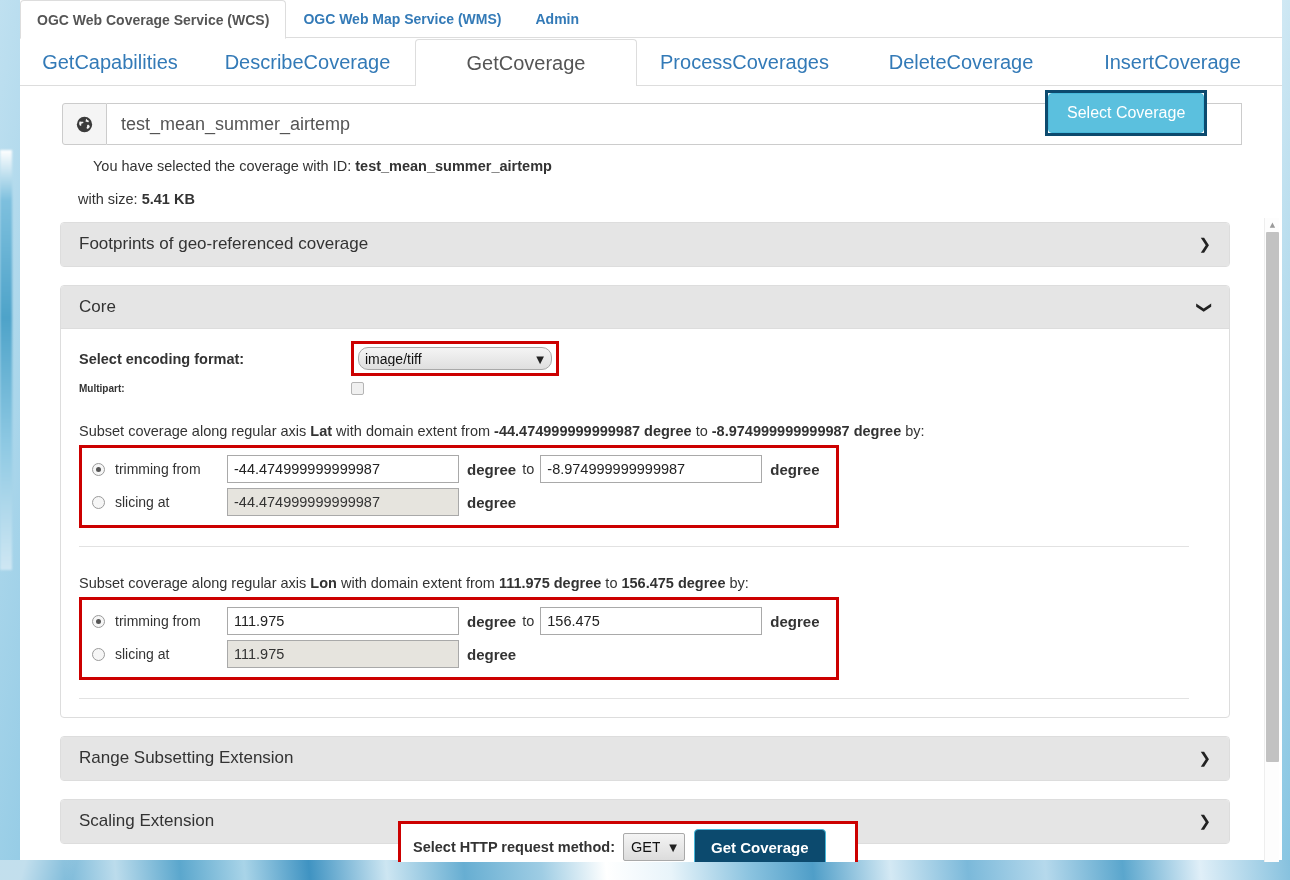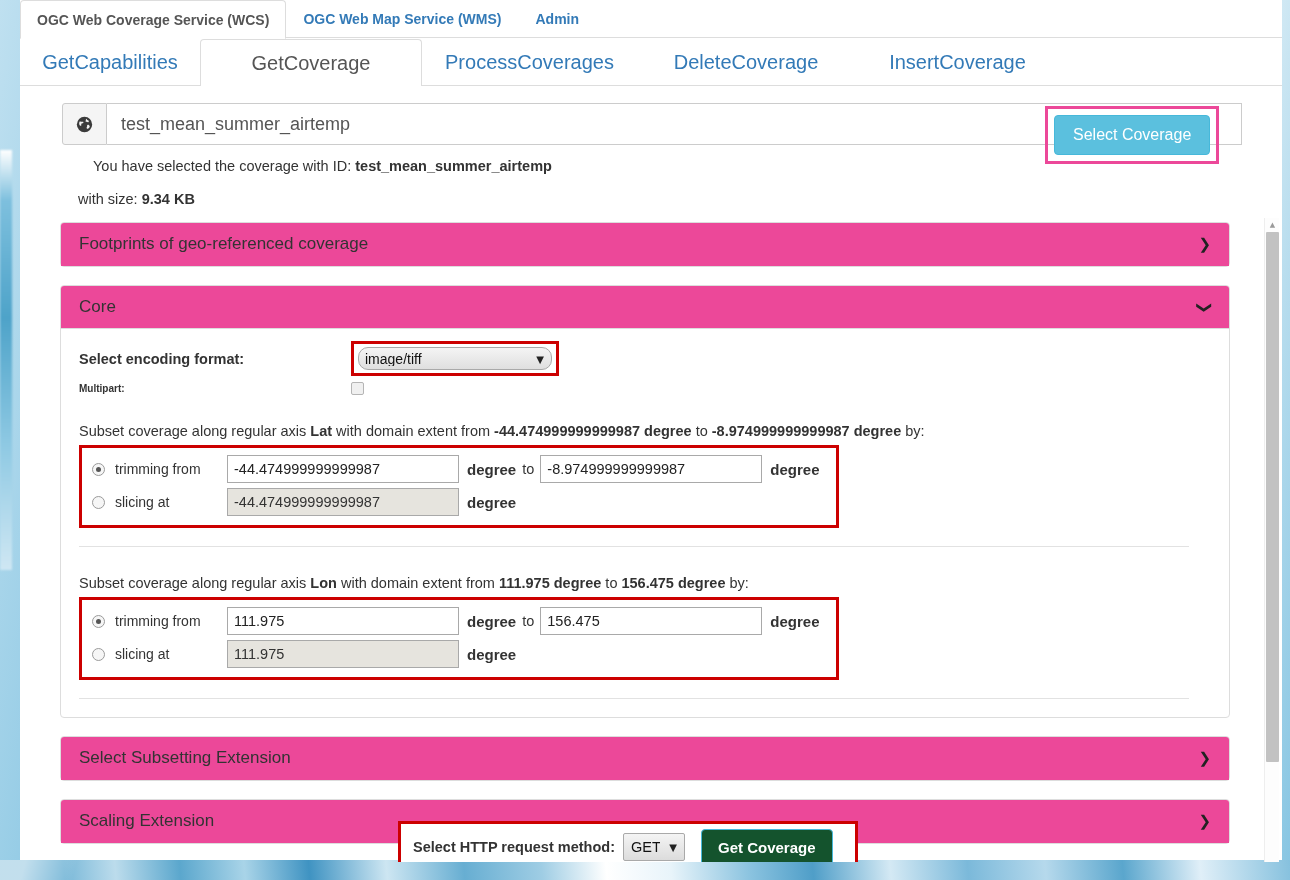--- a/index.html
+++ b/index.html
@@ -105,23 +105,23 @@
     border: 1px solid #ccc;
     border-left: none;
     padding: 6px 14px;
     font-size: 18px;
     color: #555;
     outline: none;
     font-family: "Liberation Sans", sans-serif;
   }
   .select-coverage-wrap {
     position: absolute;
-    left: 1025px; top: 20px;
-    padding: 6px;
-    border: 3px solid #ec4899;
+    left: 1025px; top: 4px;
+    padding: 0;
+    border: 3px solid #0c4a6e;
     background: transparent;
   }
   .btn-info {
     background: #5bc0de;
     border: 1px solid #46b8da;
     color: #fff;
     font-size: 16px;
     padding: 10px 18px;
     border-radius: 4px;
     cursor: pointer;
@@ -145,21 +145,21 @@
     left: 40px; top: 136px;
     width: 1170px;
   }
   .panel {
     border: 1px solid #ddd;
     border-radius: 4px;
     margin-bottom: 18px;
     background: #fff;
   }
   .panel-heading {
-    background: #ec4899;
+    background: #e5e5e5;
     border-bottom: 1px solid transparent;
     padding: 11px 18px;
     display: flex;
     align-items: center;
     justify-content: space-between;
     cursor: pointer;
     border-radius: 3px 3px 0 0;
     text-align: center;
   }
   .panel.open > .panel-heading { border-bottom: 1px solid #ddd; }
@@ -276,28 +276,28 @@
     background: linear-gradient(to bottom,#f4f4f4 0%, #dcdcdc 100%);
     border: 1px solid #a9a9a9;
     border-radius: 2px;
     padding: 3px 24px 3px 7px;
     font-size: 14.5px;
     color:#111;
     width: 62px; height: 28px;
     font-family: "Liberation Sans", sans-serif;
   }
   .btn-getcov {
-    background: #14532d;
+    background: #0c4a6e;
     border: 1px solid #46b8da;
     color: #fff;
     font-size: 15px;
     font-weight: bold;
     padding: 9px 16px;
     border-radius: 4px;
-    margin-left: 16px;
+    margin-left: 9px;
     cursor: pointer;
     font-family: "Liberation Sans", sans-serif;
   }
   
   .scrollbar {
     position: absolute;
     right: 3px; top: 218px;
     width: 15px; height: 662px;
     background: #fdfdfd;
     border-left: 1px solid #eee;
@@ -350,20 +350,23 @@
       <li>
         <a href="#">Admin</a>
       </li>
     </ul>
   </nav>
 
   <nav class="subnav">
     <ul>
       <li style="width:180px">
         <a href="#">GetCapabilities</a>
+      </li>
+      <li style="width:215px">
+        <a href="#">DescribeCoverage</a>
       </li>
       <li class="active" style="width:222px">
         <a href="#">GetCoverage</a>
       </li>
       <li style="width:215px">
         <a href="#">ProcessCoverages</a>
       </li>
       <li style="width:218px">
         <a href="#">DeleteCoverage</a>
       </li>
@@ -386,21 +389,21 @@
     </div>
 
     <div class="select-coverage-wrap">
       <button class="btn-info">Select Coverage</button>
     </div>
 
     <div class="sel-info-line">
       <span>You have selected the coverage with ID: </span><b>test_mean_summer_airtemp</b>
     </div>
     <div class="size-line">
-      <span>with size: </span><b>9.34 KB</b>
+      <span>with size: </span><b>5.41 KB</b>
     </div>
 
     <div class="panels">
 
       <div class="panel">
         <div class="panel-heading">
           <span class="panel-title">Footprints of geo-referenced coverage</span>
           <span class="chev">❯</span>
         </div>
       </div>
@@ -475,21 +478,21 @@
               </div>
             </div>
             <hr class="sep">
           </div>
 
         </div>
       </div>
 
       <div class="panel">
         <div class="panel-heading">
-          <span class="panel-title">Select Subsetting Extension</span>
+          <span class="panel-title">Range Subsetting Extension</span>
           <span class="chev">❯</span>
         </div>
       </div>
 
       <div class="panel">
         <div class="panel-heading">
           <span class="panel-title">Scaling Extension</span>
           <span class="chev">❯</span>
         </div>
       </div>

